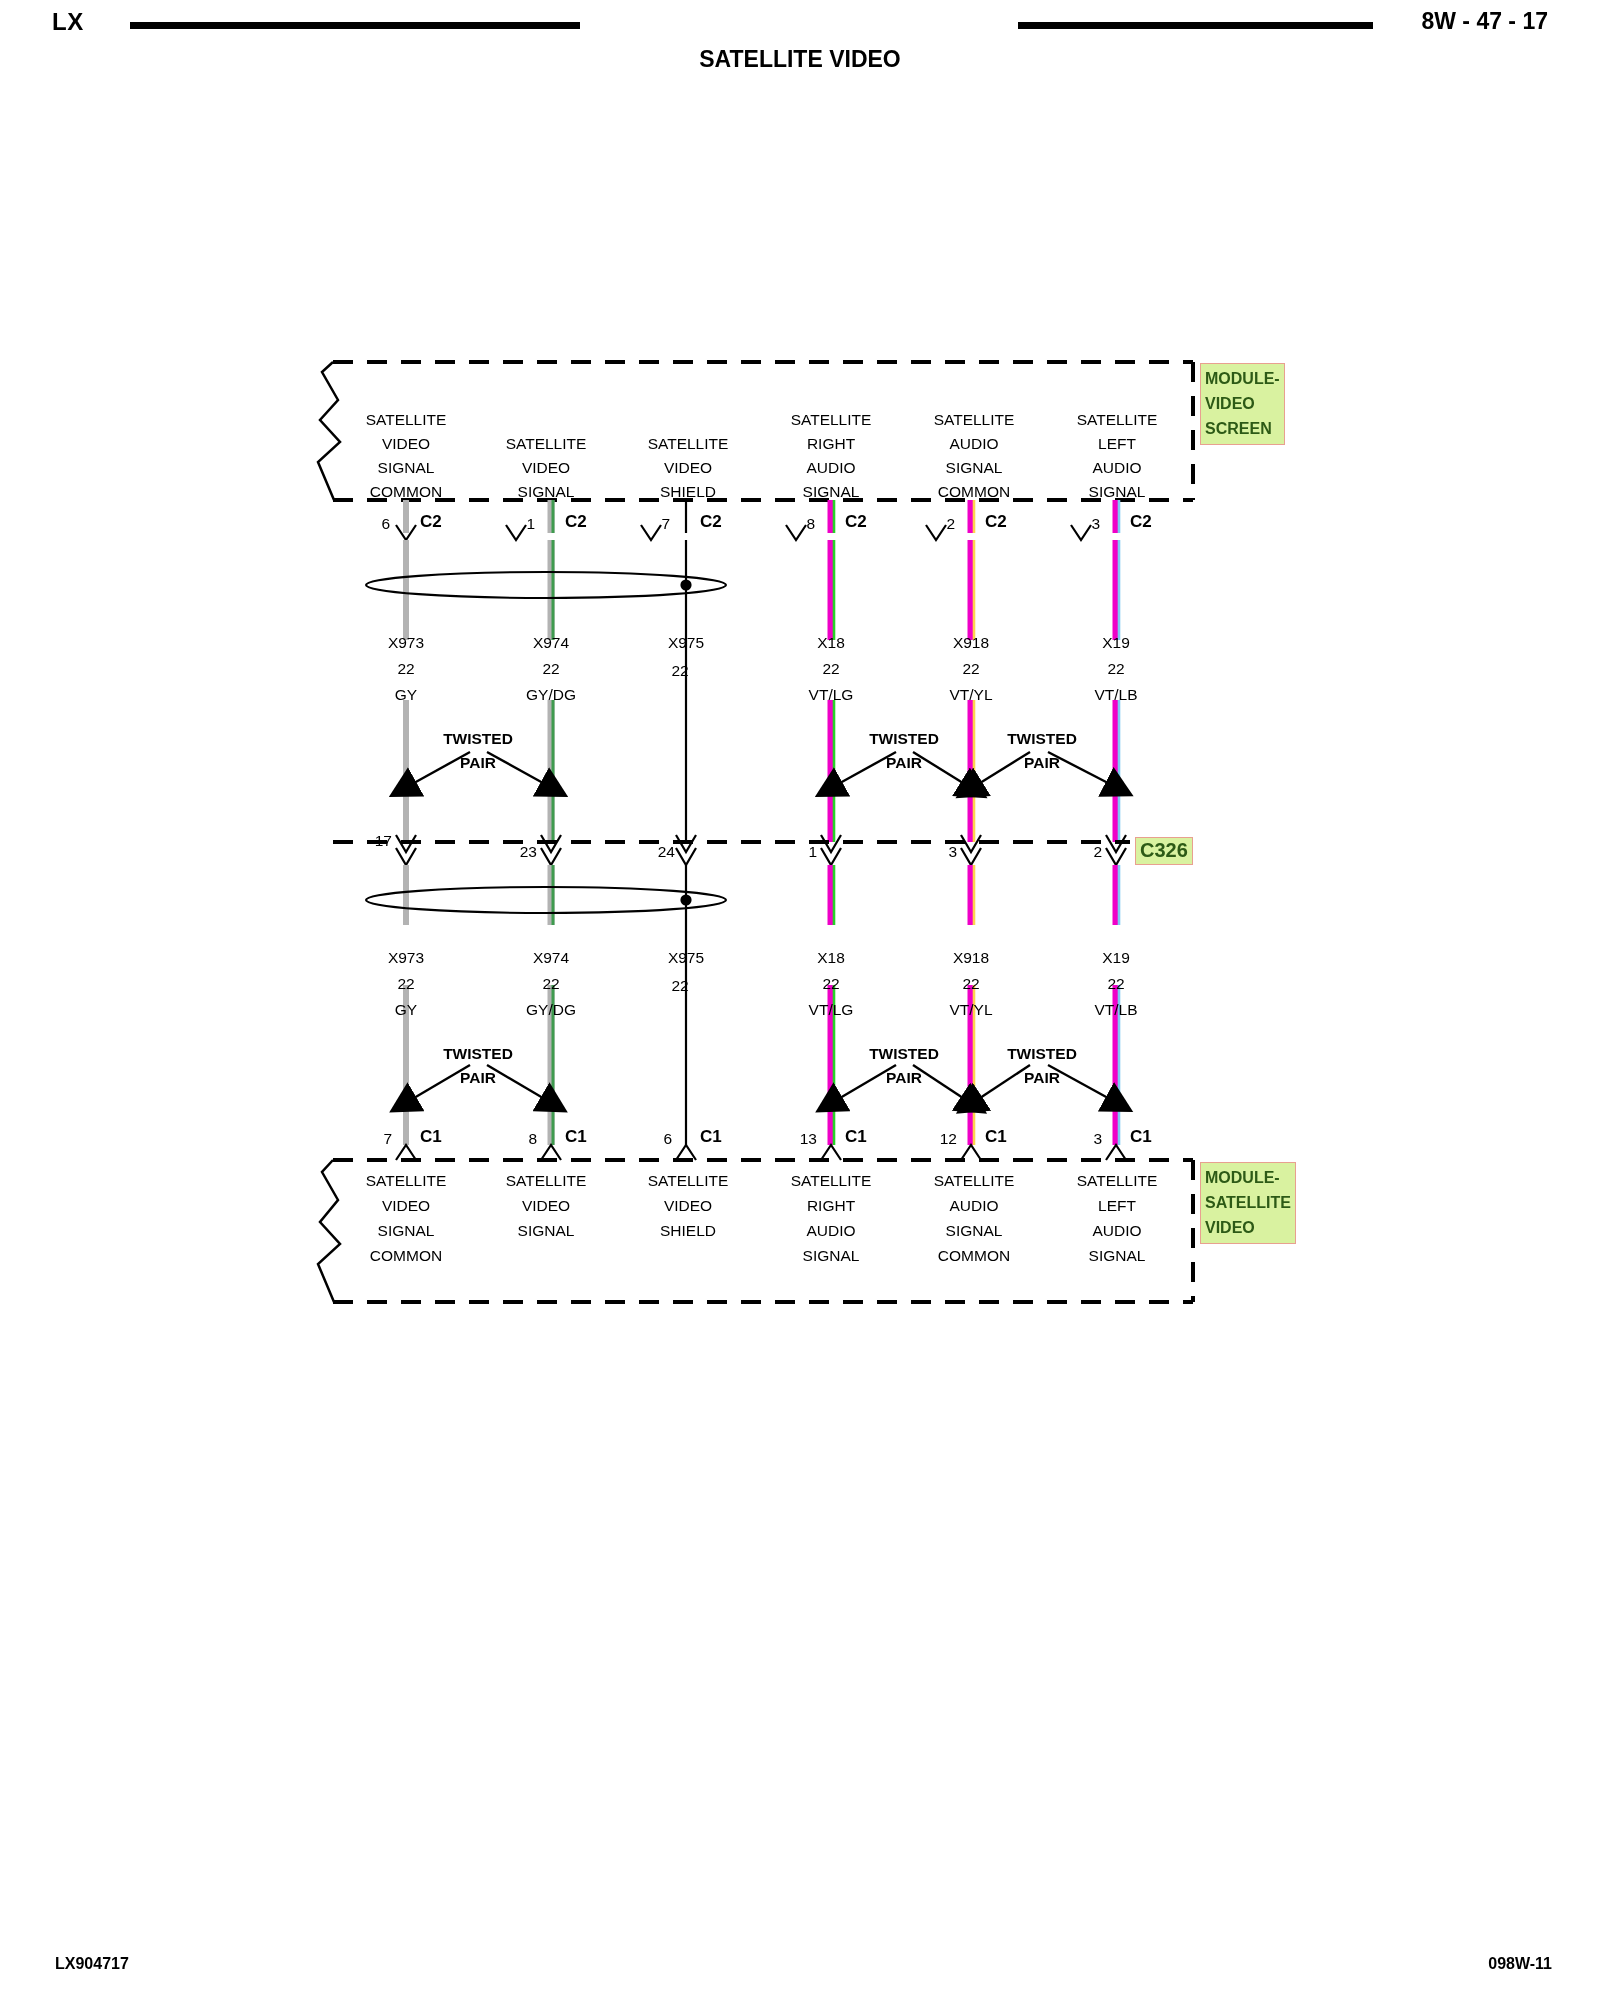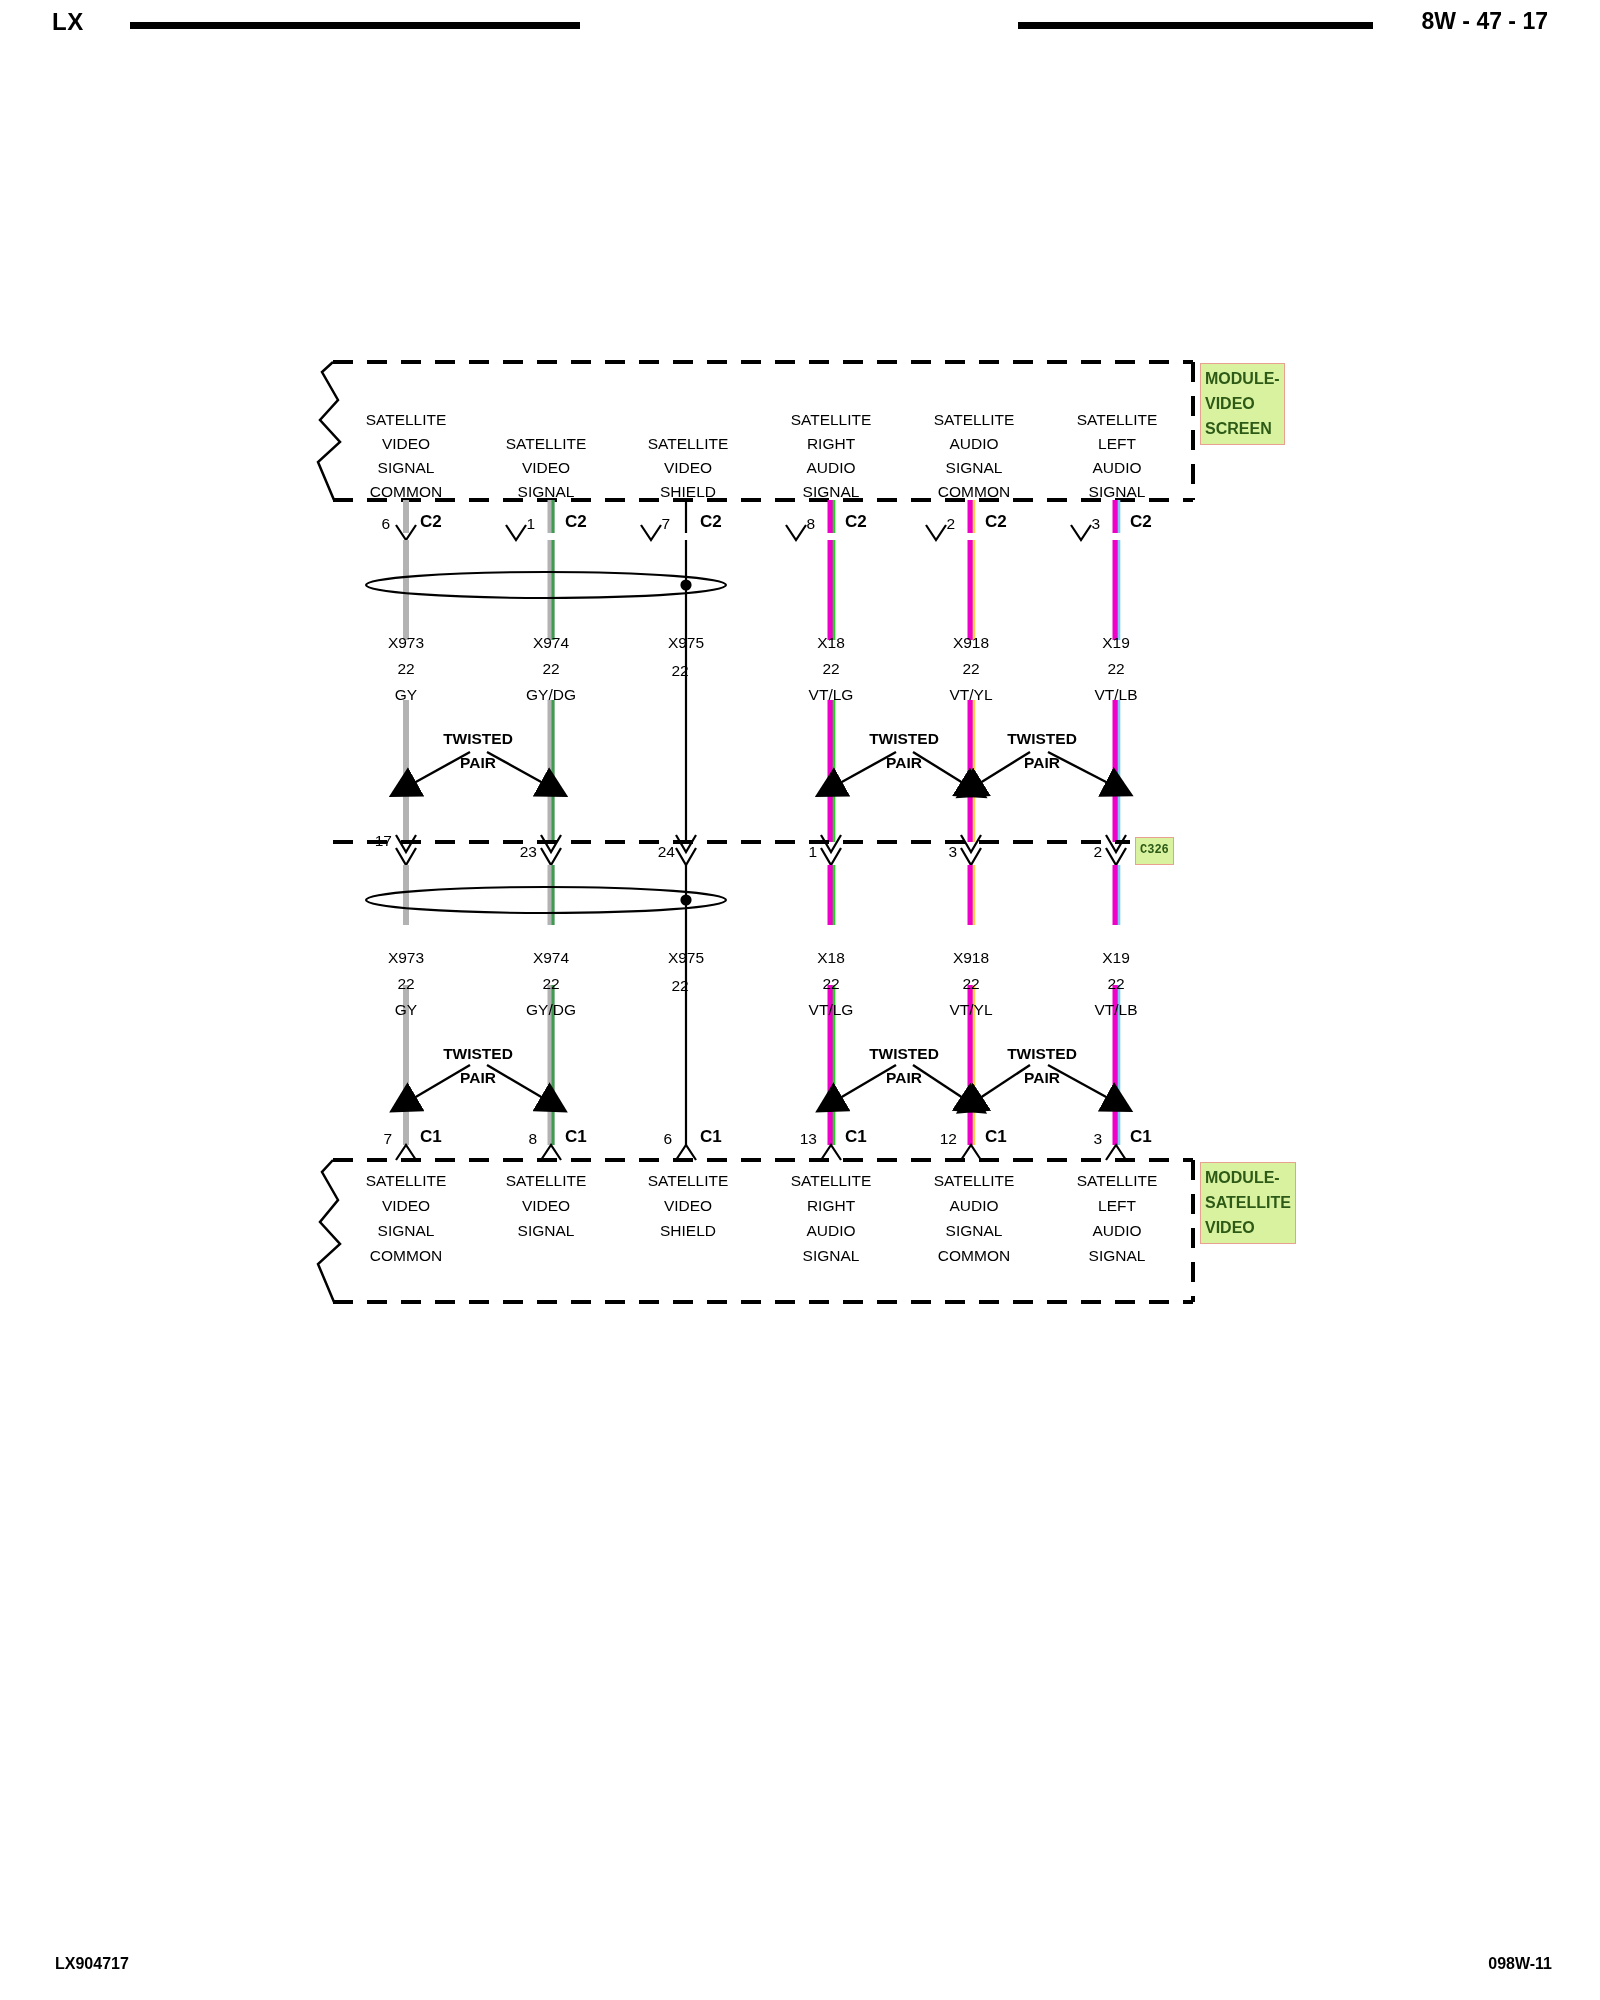--- a/index.html
+++ b/index.html
@@ -42,30 +42,31 @@
     position:absolute;
     background:#d9f2a0;
     border:1px solid #e8a090;
     color:#2d5a16;
     font-size:16px;
     font-weight:bold;
     line-height:25px;
     padding:2px 4px 3px 4px;
     white-space:nowrap;
   }
-  .tag.inline{line-height:23px;padding:1px 4px 2px 4px;font-size:12px;font-family:Liberation Mono, monospace;}
+  .tag.inline{line-height:23px;padding:1px 4px 2px 4px;font-size:20px;}
 </style>
 </head>
 <body>
 
 <div class="page">
 
   <div class="hdr">
     <div class="hdr-left">LX</div>
     <div class="hdr-rule-l"></div>
+    <div class="hdr-sub">SATELLITE VIDEO</div>
     <div class="hdr-rule-r"></div>
     <div class="hdr-right">8W - 47 - 17</div>
   </div>
 
   <div class="diagram">
 
     <svg width="1600" height="2000">
       <defs>
         <marker id="tparrow" markerWidth="14" markerHeight="14" refX="1" refY="7" orient="auto">
           <polygon points="0,0 13,7 0,14" fill="#000"></polygon>

